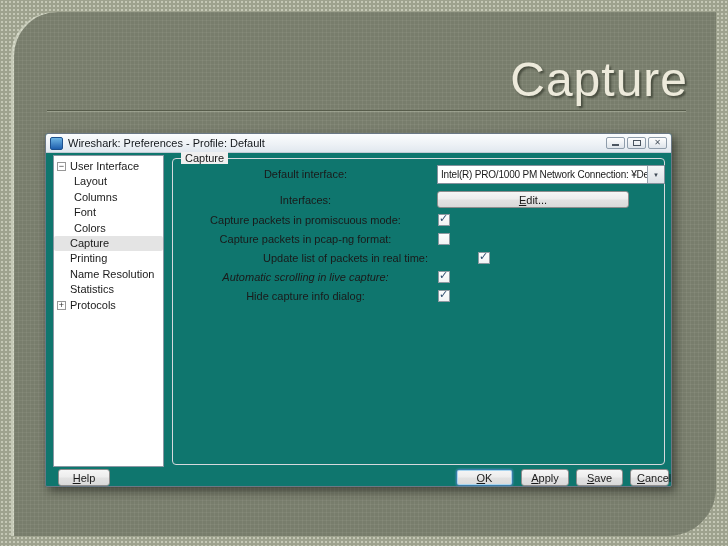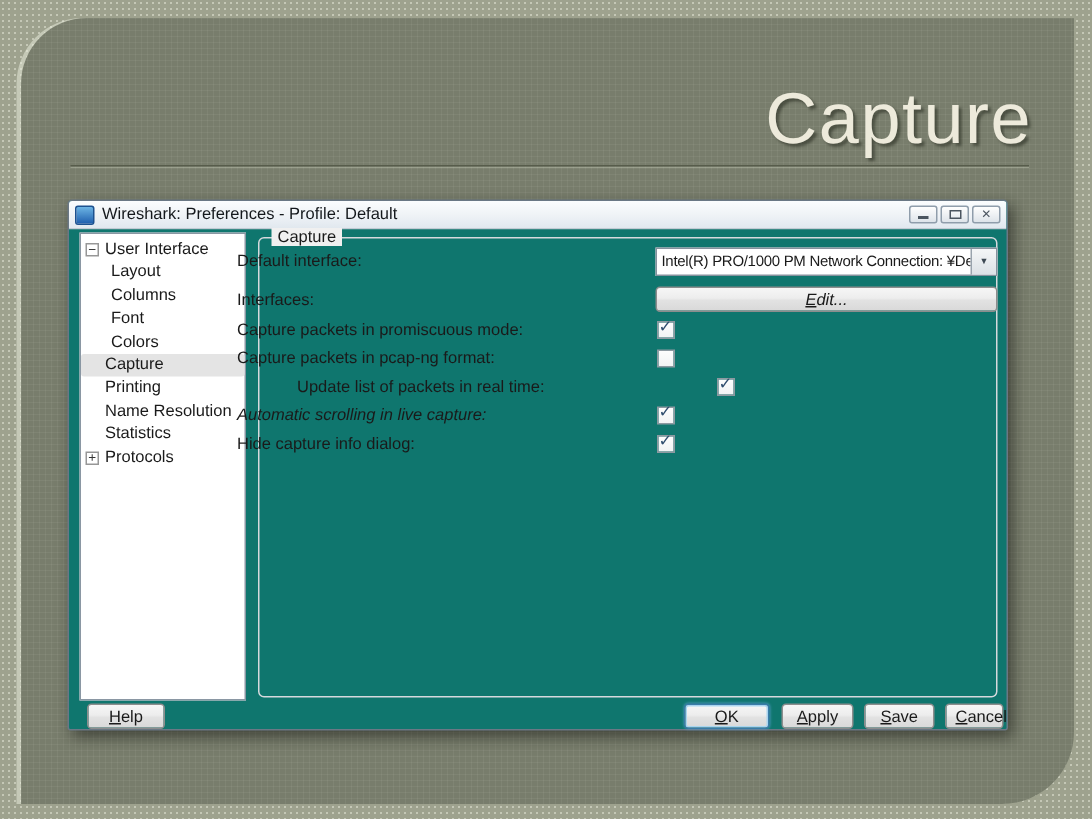--- a/index.html
+++ b/index.html
@@ -65,21 +65,21 @@
     position:absolute;left:3px;top:3px;width:9px;height:9px;box-sizing:border-box;
     border:1px solid #979797;background:#fff;font-size:9px;line-height:7px;text-align:center;color:#333;
   }
   
   .groupbox{
     position:absolute;left:126px;top:24px;width:493px;height:307px;
     box-sizing:border-box;border:1px solid #d6d9dd;border-radius:4px;
   }
   .groupbox-label{position:absolute;left:8px;top:-7px;background:#f0f0f0;padding:0 4px;}
   .row{position:absolute;left:0;width:627px;height:15px;}
-  .lbl{position:absolute;left:112px;width:255px;text-align:left;line-height:13px;}
+  .lbl{position:absolute;left:132px;width:255px;text-align:center;line-height:13px;}
   
   .combo{
     position:absolute;left:391px;top:31px;width:228px;height:19px;box-sizing:border-box;
     background:#fff;border:1px solid #85919d;display:flex;align-items:stretch;
   }
   .combo-text{flex:1;font-size:10px;line-height:17px;padding:0 3px;white-space:nowrap;overflow:hidden;letter-spacing:-0.2px;}
   .combo-btn{width:16px;border-left:1px solid #99a3ad;background:linear-gradient(#f4f6f7,#dce1e6);
     display:flex;align-items:center;justify-content:center;font-size:6px;color:#3e4954;}
   
   .btn{
@@ -167,21 +167,21 @@
   <div class="combo">
     <span class="combo-text">Intel(R) PRO/1000 PM Network Connection: ¥Device¥NPF_{</span>
     <span class="combo-btn">
         <span>▼</span>
       </span>
   </div>
 
   <div class="row" style="top:60px;">
     <span class="lbl">Interfaces:</span>
   </div>
-  <button class="btn" style="left:391px;top:57px;width:228px;font-style:italic;"><span class="u">E</span><span>dit...</span></button>
+  <button class="btn" style="left:391px;top:57px;width:192px;"><span class="u">E</span><span>dit...</span></button>
 
   <div class="row" style="top:80px;">
     <span class="lbl">Capture packets in promiscuous mode:</span>
     <span class="cb" style="top:0;">
         <span class="mark">✓</span>
       </span>
   </div>
   <div class="row" style="top:99px;">
     <span class="lbl">Capture packets in pcap-ng format:</span>
     <span class="cb" style="top:0;">

